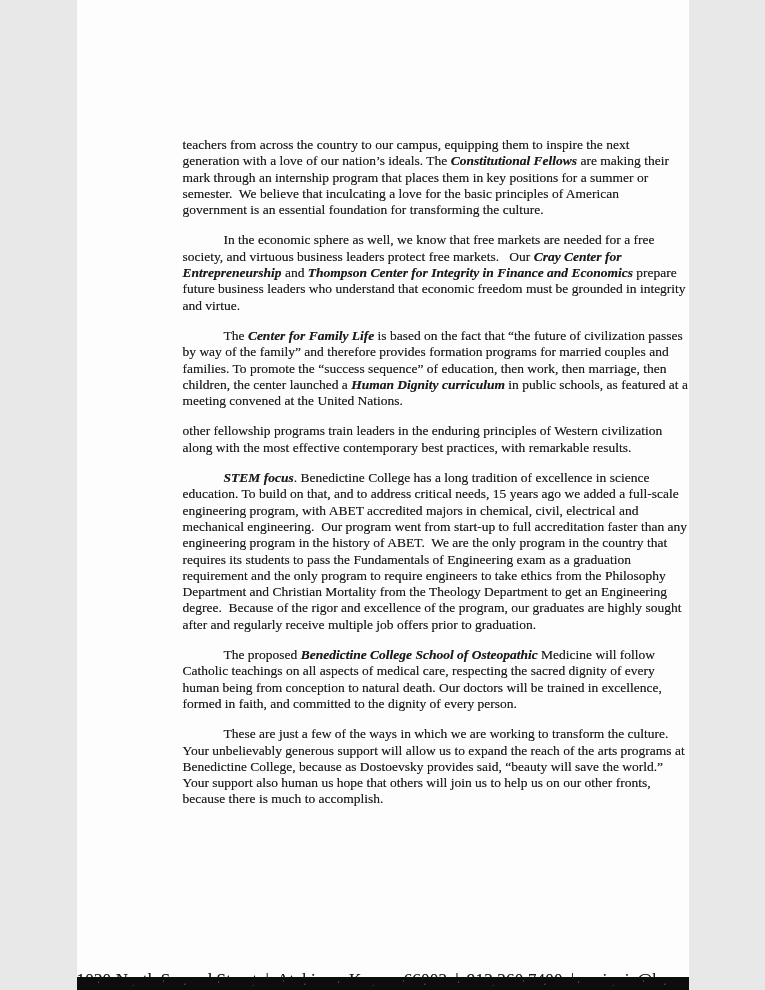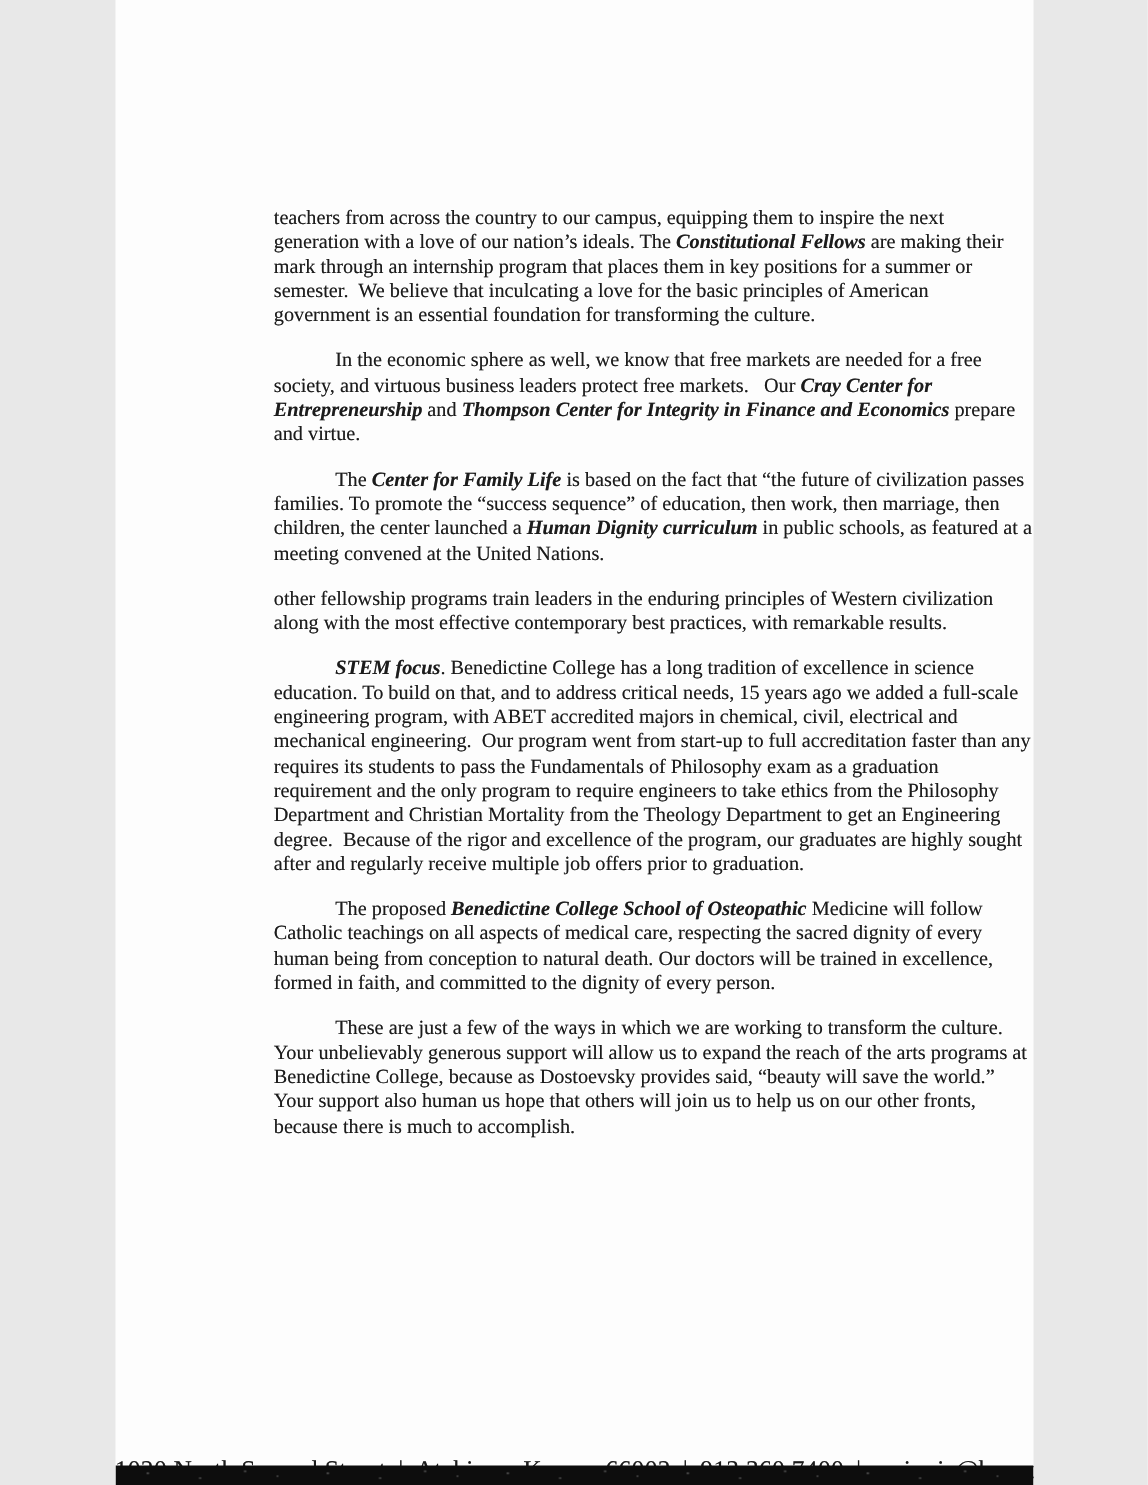--- a/index.html
+++ b/index.html
@@ -60,38 +60,41 @@
         <div class="line"><span>teachers from across the country to our campus, equipping them to inspire the next</span></div>
         <div class="line"><span>generation with a love of our nation’s ideals. The </span><span class="it">Constitutional Fellows</span><span> are making their</span></div>
         <div class="line"><span>mark through an internship program that places them in key positions for a summer or</span></div>
         <div class="line"><span>semester.  We believe that inculcating a love for the basic principles of American</span></div>
         <div class="line"><span>government is an essential foundation for transforming the culture.</span></div>
       </div>
       <div class="para">
         <div class="line indent"><span>In the economic sphere as well, we know that free markets are needed for a free</span></div>
         <div class="line"><span>society, and virtuous business leaders protect free markets.   Our </span><span class="it">Cray Center for</span></div>
         <div class="line"><span class="it">Entrepreneurship</span><span> and </span><span class="it">Thompson Center for Integrity in Finance and Economics</span><span> prepare</span></div>
+        <div class="line"><span>future business leaders who understand that economic freedom must be grounded in integrity</span></div>
         <div class="line"><span>and virtue.</span></div>
       </div>
       <div class="para">
         <div class="line indent"><span>The </span><span class="it">Center for Family Life</span><span> is based on the fact that “the future of civilization passes</span></div>
+        <div class="line"><span>by way of the family” and therefore provides formation programs for married couples and</span></div>
         <div class="line"><span>families. To promote the “success sequence” of education, then work, then marriage, then</span></div>
         <div class="line"><span>children, the center launched a </span><span class="it">Human Dignity curriculum</span><span> in public schools, as featured at a</span></div>
         <div class="line"><span>meeting convened at the United Nations.</span></div>
       </div>
       <div class="para">
         <div class="line"><span>other fellowship programs train leaders in the enduring principles of Western civilization</span></div>
         <div class="line"><span>along with the most effective contemporary best practices, with remarkable results.</span></div>
       </div>
       <div class="para">
         <div class="line indent"><span class="it">STEM focus</span><span>. Benedictine College has a long tradition of excellence in science</span></div>
         <div class="line"><span>education. To build on that, and to address critical needs, 15 years ago we added a full-scale</span></div>
         <div class="line"><span>engineering program, with ABET accredited majors in chemical, civil, electrical and</span></div>
         <div class="line"><span>mechanical engineering.  Our program went from start-up to full accreditation faster than any</span></div>
-        <div class="line"><span>requires its students to pass the Fundamentals of Philosophy exam as a graduation</span></div>
+        <div class="line"><span>engineering program in the history of ABET.  We are the only program in the country that</span></div>
+        <div class="line"><span>requires its students to pass the Fundamentals of Engineering exam as a graduation</span></div>
         <div class="line"><span>requirement and the only program to require engineers to take ethics from the Philosophy</span></div>
         <div class="line"><span>Department and Christian Mortality from the Theology Department to get an Engineering</span></div>
         <div class="line"><span>degree.  Because of the rigor and excellence of the program, our graduates are highly sought</span></div>
         <div class="line"><span>after and regularly receive multiple job offers prior to graduation.</span></div>
       </div>
       <div class="para">
         <div class="line indent"><span>The proposed </span><span class="it">Benedictine College School of Osteopathic</span><span> Medicine will follow</span></div>
         <div class="line"><span>Catholic teachings on all aspects of medical care, respecting the sacred dignity of every</span></div>
         <div class="line"><span>human being from conception to natural death. Our doctors will be trained in excellence,</span></div>
         <div class="line"><span>formed in faith, and committed to the dignity of every person.</span></div>

